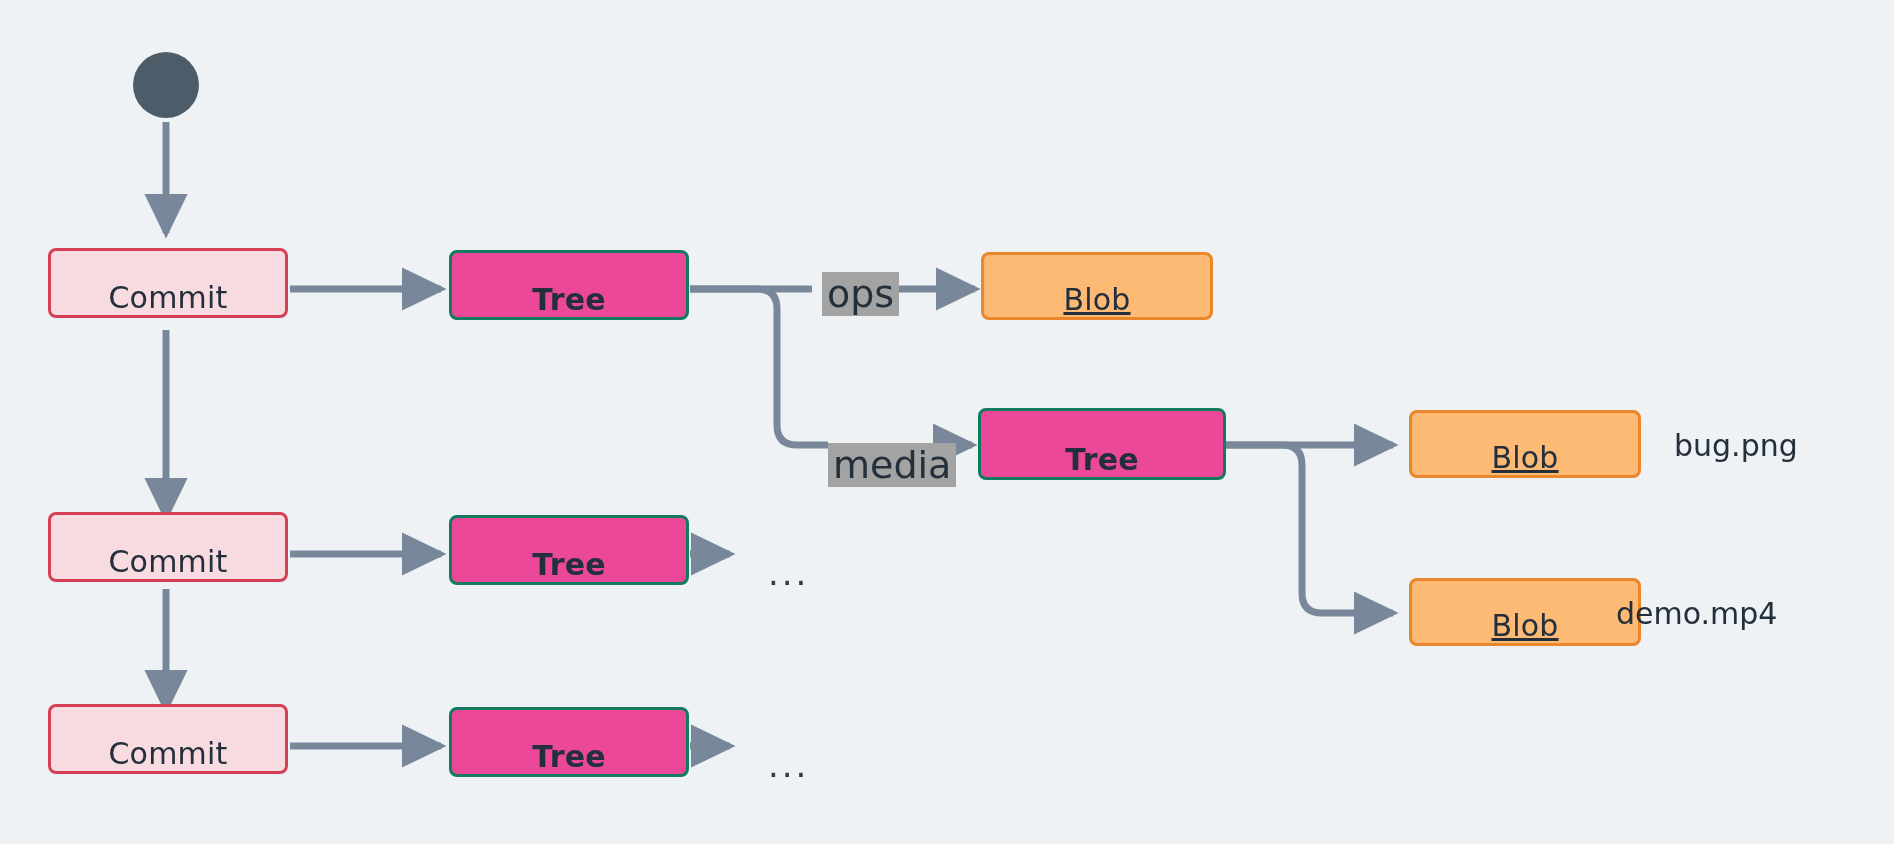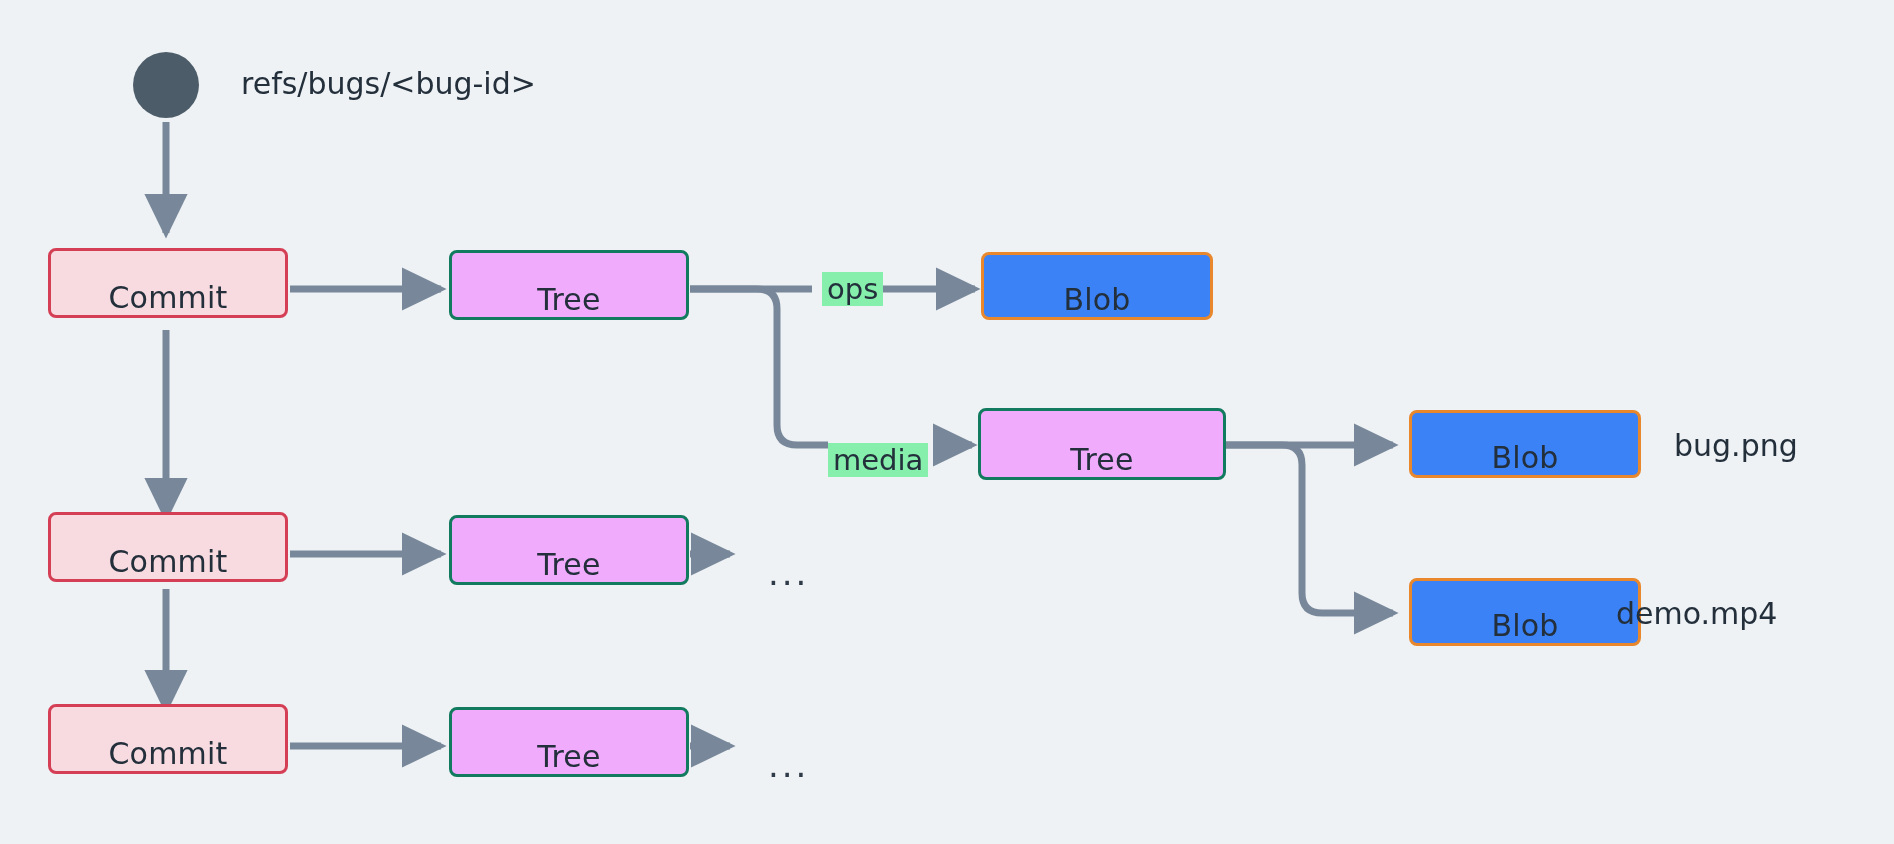--- a/index.html
+++ b/index.html
@@ -39,45 +39,47 @@
     font-size: 30px;
     letter-spacing: 0.2px;
     color: #232f3b;
     white-space: nowrap;
   }
   .node-commit {
     background: #f8dbe0;
     border-color: #d53f55;
   }
   .node-tree {
-    background: #f0abfc;
+    background: #ec4899;
     border-color: #127a5f;
+    font-weight: bold;
   }
   .node-blob {
-    background: #3b82f6;
+    background: #fdba74;
     border-color: #e8872b;
+    text-decoration: underline;
   }
   .ref-dot {
     position: absolute;
     width: 66px;
     height: 66px;
     border-radius: 50%;
     background: #4c5c69;
   }
   .plain-label {
     position: absolute;
     font-size: 30px;
     color: #232f3b;
     white-space: nowrap;
   }
   .edge-label {
     position: absolute;
-    font-size: 29px;
+    font-size: 38px;
     color: #232f3b;
-    background: #86efac;
+    background: #a3a3a3;
     padding: 0 5px;
     white-space: nowrap;
   }
   .ellipsis {
     position: absolute;
     font-size: 34px;
     color: #2e3a47;
     letter-spacing: 3px;
     white-space: nowrap;
   }
@@ -112,21 +114,20 @@
 
       <path d="M690,554 L730,554" marker-end="url(#ah)"></path>
       <path d="M690,746 L730,746" marker-end="url(#ah)"></path>
 
       <path d="M1226,445 L1393,445" marker-end="url(#ah)"></path>
       <path d="M1226,445 L1282,445 Q1302,445 1302,465 L1302,593 Q1302,613 1322,613 L1393,613" marker-end="url(#ah)"></path>
     </g>
   </svg>
 
   <div class="ref-dot" style="left:133px; top:52px;"></div>
-  <div class="plain-label" style="left:241px; top:66px;">refs/bugs/&lt;bug-id&gt;</div>
 
   <div class="node node-commit" style="left:48px; top:248px; width:240px; height:70px;">
     <span>Commit</span>
   </div>
   <div class="node node-commit" style="left:48px; top:512px; width:240px; height:70px;">
     <span>Commit</span>
   </div>
   <div class="node node-commit" style="left:48px; top:704px; width:240px; height:70px;">
     <span>Commit</span>
   </div>

